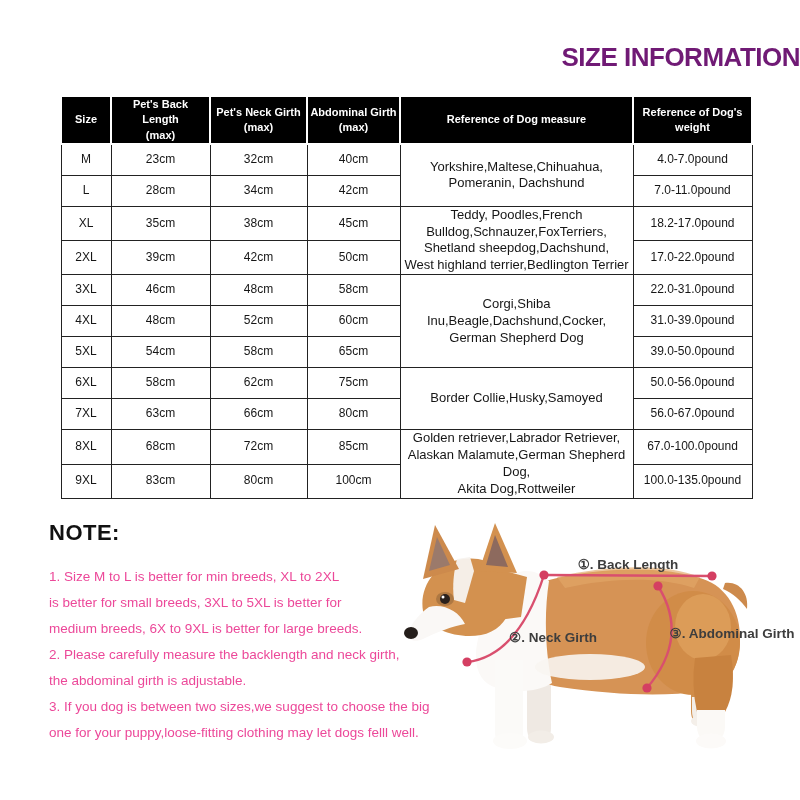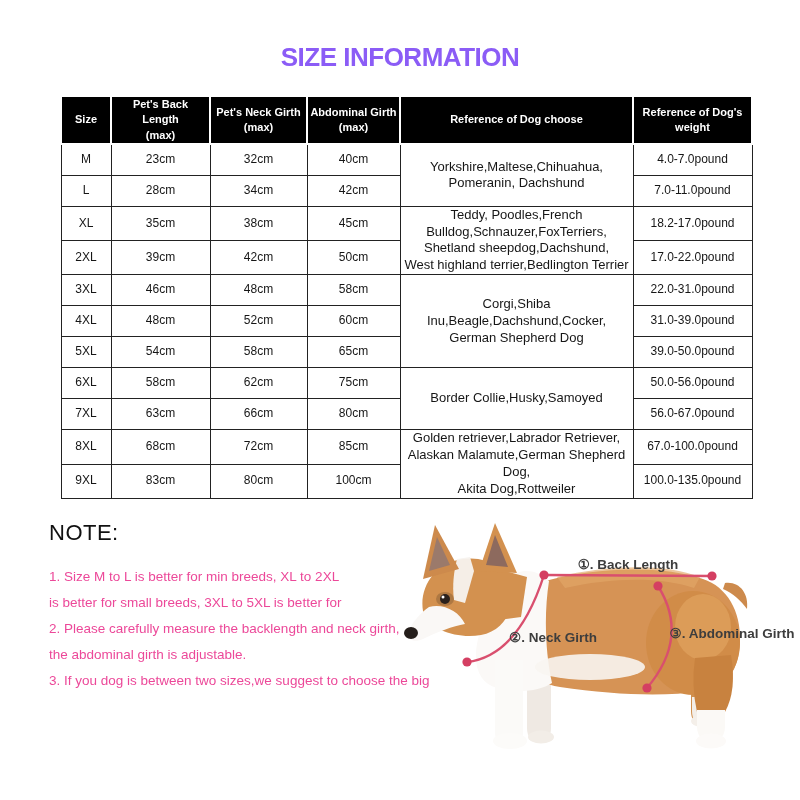--- a/index.html
+++ b/index.html
@@ -11,25 +11,25 @@
     background: #ffffff;
     font-family: "Liberation Sans", sans-serif;
     color: #1a1a1a;
     overflow: hidden;
   }
   .title {
     position: absolute;
     top: 42px;
     left: 0;
     width: 100%;
-    text-align: center;
+    text-align: right;
     font-size: 26px;
     font-weight: bold;
     letter-spacing: -0.5px;
-    color: #8b5cf6;
+    color: #701a75;
   }
   table.size-table {
     position: absolute;
     left: 60px;
     top: 95px;
     width: 691px;
     border-collapse: collapse;
     table-layout: fixed;
   }
   table.size-table th {
@@ -53,21 +53,21 @@
     height: 31px;
     white-space: pre-line;
     line-height: 1.3;
     padding: 0 3px;
     color: #161616;
   }
   table.size-table td.breeds { font-size: 13px; }
   .note { position: absolute; left: 49px; top: 520px; }
   .note-heading {
     font-size: 22px;
-    font-weight: normal;
+    font-weight: bold;
     color: #111111;
     margin-bottom: 18px;
     letter-spacing: 0.5px;
   }
   .note-line {
     font-size: 13.5px;
     line-height: 26px;
     white-space: nowrap;
     color: #ec4899;
   }
@@ -97,21 +97,21 @@
     </colgroup>
     <thead>
       <tr>
         <th>Size</th>
         <th>Pet's Back Length
 (max)</th>
         <th>Pet's Neck Girth
 (max)</th>
         <th>Abdominal Girth
 (max)</th>
-        <th>Reference of  Dog choose</th>
+        <th>Reference of  Dog measure</th>
         <th>Reference of  Dog's
 weight</th>
       </tr>
     </thead>
     <tbody>
       <tr>
         <td>M</td>
         <td>23cm</td>
         <td>32cm</td>
         <td>40cm</td>
@@ -199,23 +199,25 @@
         <td>100cm</td>
         <td>100.0-135.0pound</td>
       </tr>
     </tbody>
   </table>
 
   <div class="note">
     <div class="note-heading">NOTE:</div>
     <div class="note-line">1. Size M to L is better for min breeds, XL to 2XL</div>
     <div class="note-line">is better for small breeds, 3XL to 5XL is better for</div>
+    <div class="note-line">medium breeds, 6X to 9XL is better for large breeds.</div>
     <div class="note-line">2. Please carefully measure the backlength and neck girth,</div>
     <div class="note-line">the abdominal girth is adjustable.</div>
     <div class="note-line">3. If you dog is between two sizes,we suggest to choose the big</div>
+    <div class="note-line">one for your puppy,loose-fitting clothing may let dogs felll well.</div>
   </div>
 
   <svg class="dog-diagram" width="400" height="270" viewBox="0 0 400 270" xmlns="http://www.w3.org/2000/svg">
 
     <g>
 
       <g>
         <path d="M132,150 L156,150 L156,213 Q156,226 144,226 Q132,226 132,213 Z" fill="#efe9e3"></path>
         <ellipse cx="146" cy="222" rx="13" ry="6.5" fill="#f2ede7"></ellipse>
       </g>

